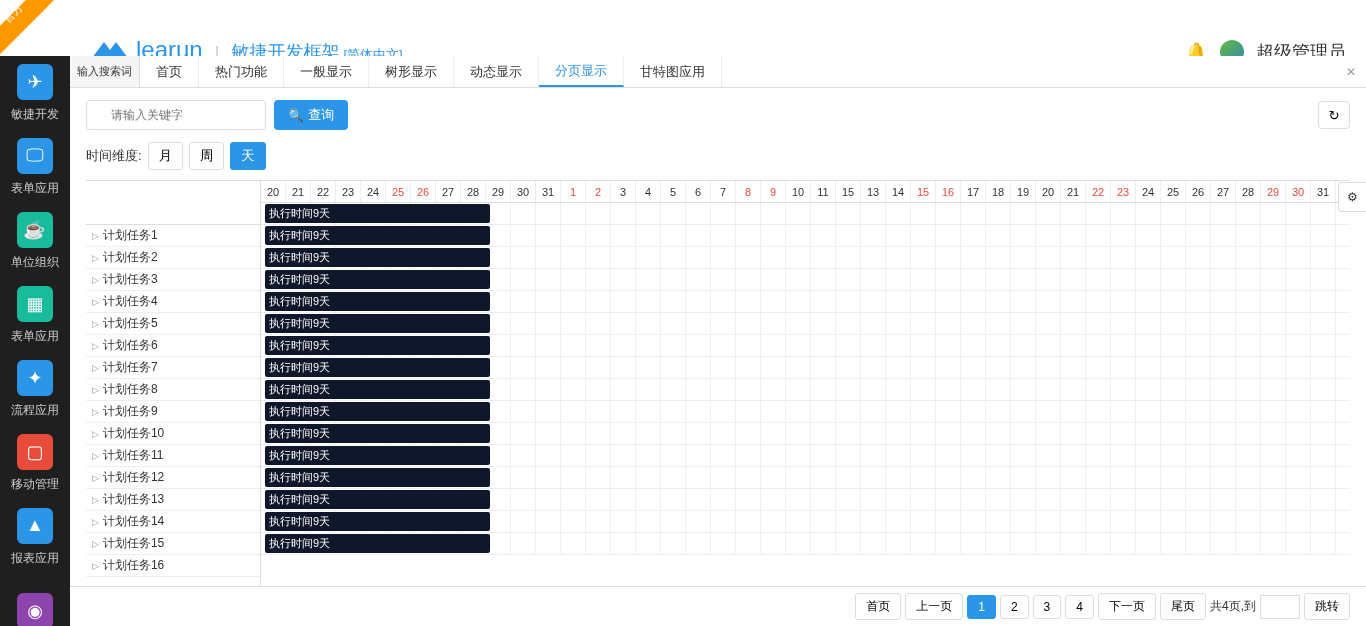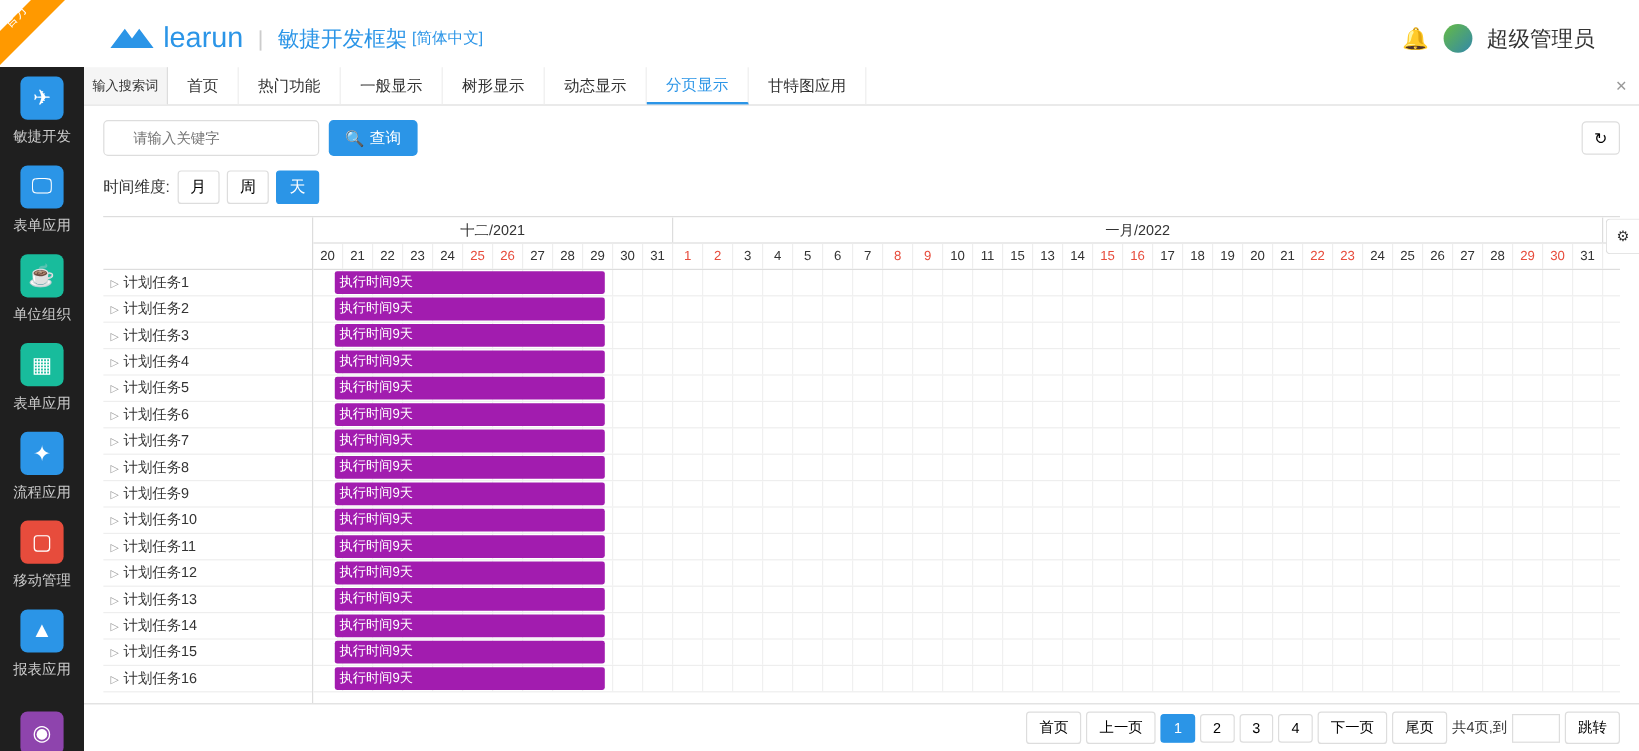--- a/index.html
+++ b/index.html
@@ -4,21 +4,21 @@
 <style>
 * { margin: 0; padding: 0; box-sizing: border-box; }
 body { font-family: "Microsoft YaHei", Arial, sans-serif; font-size: 12px; color: #333; overflow: hidden; width: 1366px; height: 626px; position: relative; }
 
 
 .ribbon { position: absolute; top: 0; left: 0; width: 60px; height: 60px; overflow: hidden; z-index: 100; }
 .ribbon::before { content: ""; position: absolute; width: 80px; height: 20px; background: #f90; transform: rotate(-45deg); top: 10px; left: -20px; }
 .ribbon-text { position: absolute; top: 6px; left: 2px; color: #fff; font-size: 11px; transform: rotate(-45deg); }
 
 
-.header { height: 65px; display: flex; align-items: center; padding: 0 37px 0 90px; border-bottom: 1px solid #eee; }
+.header { height: 65px; display: flex; align-items: flex-end; padding: 0 20px 0 90px; border-bottom: 1px solid #eee; }
 .logo { display: flex; align-items: center; gap: 6px; }
 .logo-icon { width: 40px; height: 24px; }
 .logo-text { font-size: 24px; color: #2b95e7; font-weight: 500; }
 .divider { color: #ccc; margin: 0 12px; font-size: 18px; }
 .subtitle { color: #2b95e7; font-size: 18px; }
 .lang { color: #2b95e7; font-size: 13px; margin-left: 4px; }
 .header-right { margin-left: auto; display: flex; align-items: center; gap: 12px; }
 .bell { font-size: 18px; }
 .avatar { width: 24px; height: 24px; border-radius: 50%; background: linear-gradient(135deg,#6b4,#38a); }
 .username { font-size: 18px; }
@@ -61,21 +61,21 @@
 .gh-row { height: 22px; display: flex; border-bottom: 1px solid #ddd; }
 .gh-month { flex: 1; text-align: center; line-height: 22px; border-right: 1px solid #ddd; }
 .gh-days { display: flex; height: 22px; border-bottom: 1px solid #ddd; }
 .gh-day { width: 25px; text-align: center; line-height: 22px; border-right: 1px solid #eee; font-size: 11px; }
 .gh-day.red { color: #e74c3c; }
 .gl-head { height: 44px; border-bottom: 1px solid #ddd; }
 .task-row { height: 22px; display: flex; align-items: center; border-bottom: 1px solid #eee; padding-left: 6px; gap: 4px; font-size: 12px; }
 .tri { color: #999; font-size: 9px; }
 .body-row { height: 22px; border-bottom: 1px solid #eee; display: flex; position: relative; }
 .body-cell { width: 25px; border-right: 1px solid #f0f0f0; }
-.bar { position: absolute; left: 18px; top: 1px; height: 19px; background: #a21caf; color: #fff; font-size: 11px; line-height: 19px; padding-left: 4px; border-radius: 2px; white-space: nowrap; overflow: hidden; }
+.bar { position: absolute; left: 4px; top: 1px; height: 19px; background: #0f172a; color: #fff; font-size: 11px; line-height: 19px; padding-left: 4px; border-radius: 2px; white-space: nowrap; overflow: hidden; }
 
 
 .side-gear { position: absolute; right: 0; top: 182px; width: 28px; height: 30px; background: #fff; border: 1px solid #ddd; border-right: none; border-radius: 4px 0 0 4px; display: flex; align-items: center; justify-content: center; cursor: pointer; }
 
 
 .footer { height: 40px; border-top: 1px solid #ddd; display: flex; align-items: center; padding: 0 16px; font-size: 12px; gap: 8px; }
 .footer-info { color: #666; }
 .footer-right { margin-left: auto; display: flex; align-items: center; gap: 4px; }
 .pg-btn { padding: 4px 10px; border: 1px solid #ddd; background: #fff; cursor: pointer; border-radius: 3px; font-size: 12px; }
 .pg-btn.active { background: #2b95e7; color: #fff; border-color: #2b95e7; }
@@ -233,24 +233,20 @@
               <span class="tri">▷</span>
               <span>计划任务15</span>
             </div>
             <div class="task-row">
               <span class="tri">▷</span>
               <span>计划任务16</span>
             </div>
           </div>
       </div>
       <div class="gantt-right">
-        <div class="gh-row" id="month-row">
-            <div class="gh-month" style="flex: 0 0 300px;">十二/2021</div>
-            <div class="gh-month" style="flex: 0 0 775px;">一月/2022</div>
-          </div>
         <div class="gh-days" id="day-row">
             <div class="gh-day">20</div>
             <div class="gh-day">21</div>
             <div class="gh-day">22</div>
             <div class="gh-day">23</div>
             <div class="gh-day">24</div>
             <div class="gh-day red">25</div>
             <div class="gh-day red">26</div>
             <div class="gh-day">27</div>
             <div class="gh-day">28</div>

